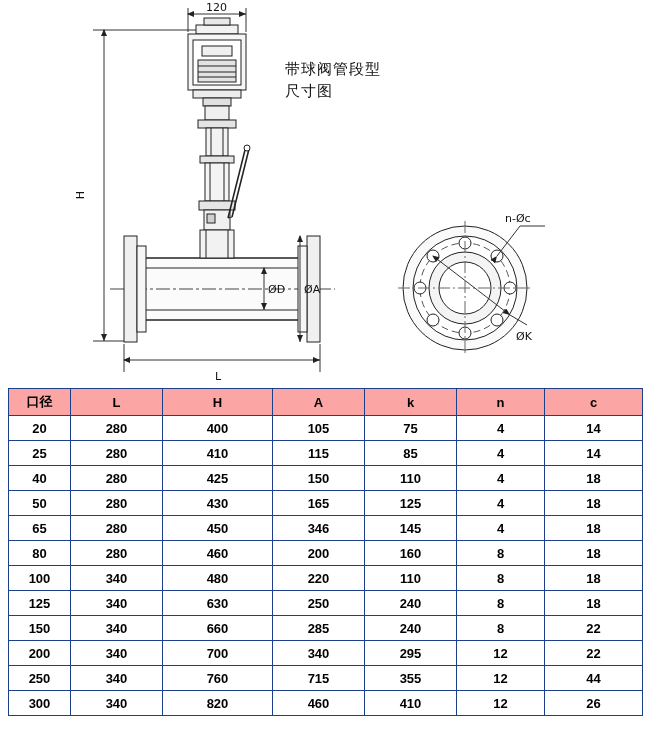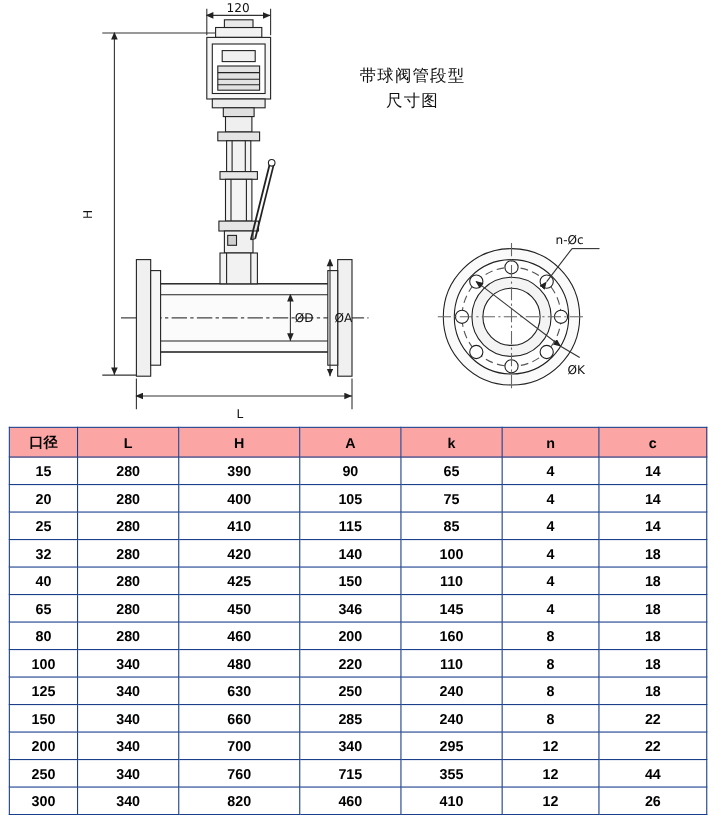--- a/index.html
+++ b/index.html
@@ -28,21 +28,20 @@
     height: 385px;
   }
   #drawing svg {
     display: block;
   }
   .dwg-title {
     position: absolute;
     left: 285px;
     top: 58px;
     width: 180px;
-    text-align: center;
     font-family: "DejaVu Sans", sans-serif;
     font-size: 15px;
     color: #111;
     line-height: 22px;
     letter-spacing: 1px;
   }
   
   #spec-table-wrap {
     position: absolute;
     left: 8px;
@@ -229,61 +228,52 @@
           <th>L</th>
           <th>H</th>
           <th>A</th>
           <th>k</th>
           <th>n</th>
           <th>c</th>
         </tr>
       </thead>
       <tbody>
         <tr>
-            <td>15</td>
-            <td>280</td>
-            <td>390</td>
-            <td>90</td>
-            <td>65</td>
-            <td>4</td>
-            <td>14</td>
-          </tr>
-        <tr>
             <td>20</td>
             <td>280</td>
             <td>400</td>
             <td>105</td>
             <td>75</td>
             <td>4</td>
             <td>14</td>
           </tr>
         <tr>
             <td>25</td>
             <td>280</td>
             <td>410</td>
             <td>115</td>
             <td>85</td>
             <td>4</td>
             <td>14</td>
           </tr>
         <tr>
-            <td>32</td>
-            <td>280</td>
-            <td>420</td>
-            <td>140</td>
-            <td>100</td>
-            <td>4</td>
-            <td>18</td>
-          </tr>
-        <tr>
             <td>40</td>
             <td>280</td>
             <td>425</td>
             <td>150</td>
             <td>110</td>
+            <td>4</td>
+            <td>18</td>
+          </tr>
+        <tr>
+            <td>50</td>
+            <td>280</td>
+            <td>430</td>
+            <td>165</td>
+            <td>125</td>
             <td>4</td>
             <td>18</td>
           </tr>
         <tr>
             <td>65</td>
             <td>280</td>
             <td>450</td>
             <td>346</td>
             <td>145</td>
             <td>4</td>

